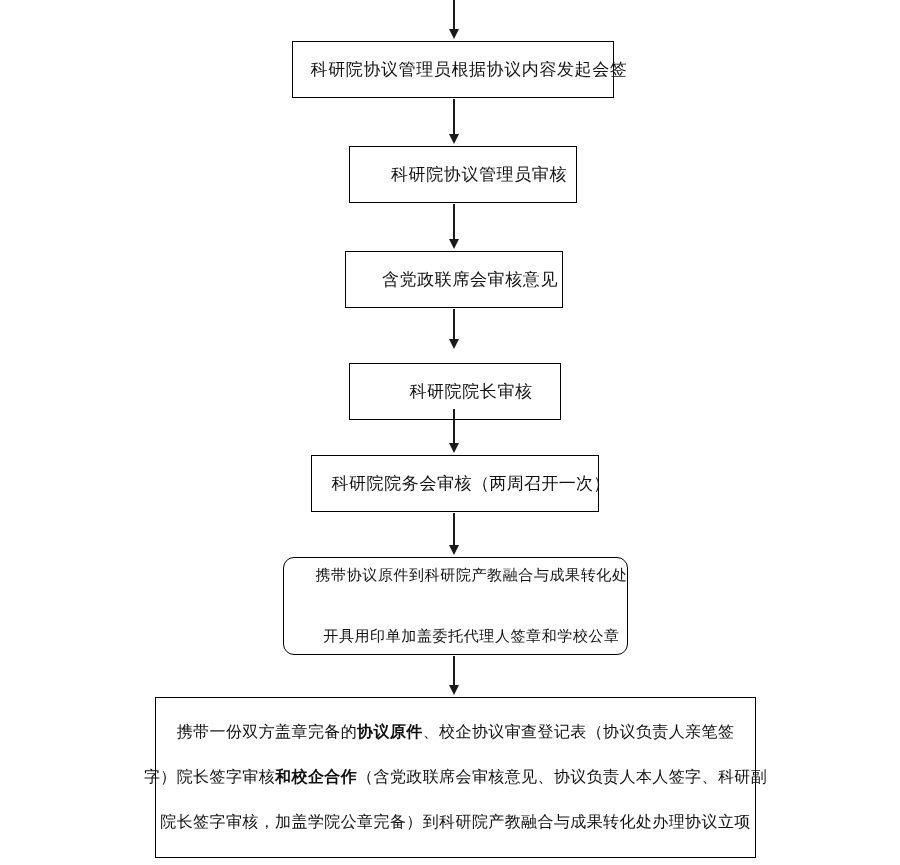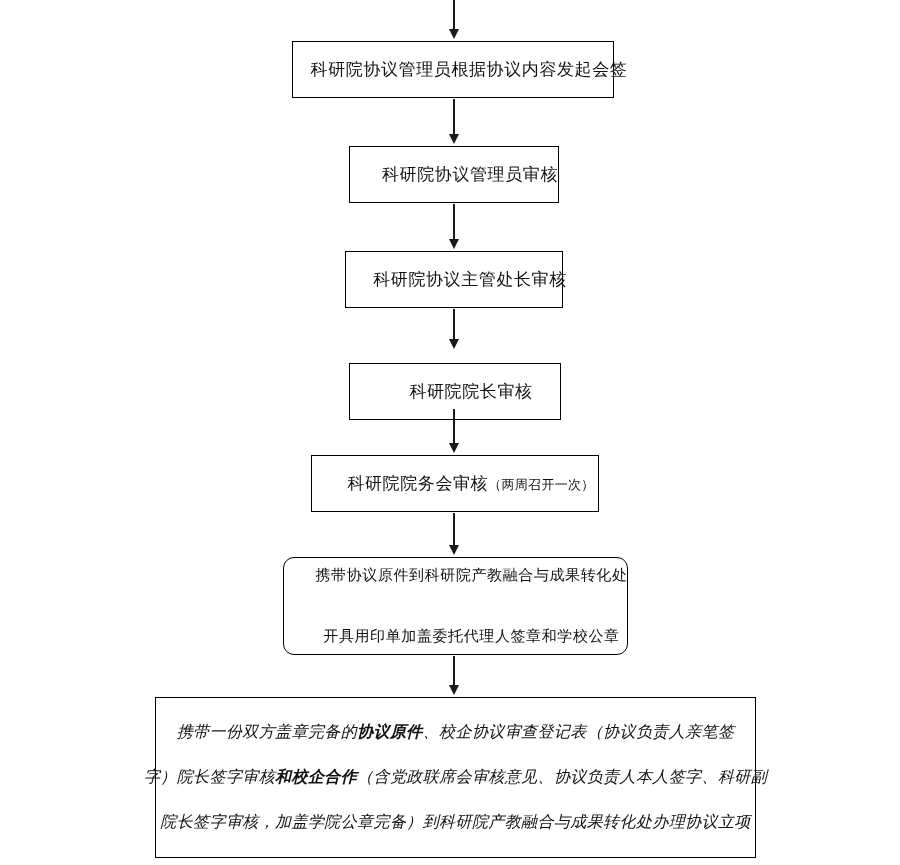--- a/index.html
+++ b/index.html
@@ -38,41 +38,40 @@
   }
 
   .node .line {
     display: block;
     white-space: nowrap;
     letter-spacing: 0.6px;
   }
 
   
   #node-1 { left: 292px; top: 41px;  width: 322px; height: 57px;  font-size: 17px; }
-  #node-2 { left: 349px; top: 146px; width: 210px; height: 57px;  font-size: 17px; }
+  #node-2 { left: 349px; top: 146px; width: 228px; height: 57px;  font-size: 17px; }
   #node-3 { left: 345px; top: 251px; width: 218px; height: 57px;  font-size: 17px; }
   #node-4 { left: 349px; top: 351px; width: 212px; height: 57px;  font-size: 17px; margin-top: 12px; }
   #node-5 { left: 311px; top: 455px; width: 288px; height: 57px;  font-size: 17px; }
   #node-6 { left: 283px; top: 557px; width: 345px; height: 98px;  font-size: 15px; border-radius: 11px; }
   #node-7 { left: 155px; top: 697px; width: 601px; height: 161px; font-size: 16px; }
 
   #node-5 .small {
-    font-size: 13px;
+    font-size: 17px;
     letter-spacing: 0.3px;
   }
 
   #node-6 .line + .line { margin-top: 42px; }
 
   #node-7 {
     justify-content: center;
     padding: 0 16px;
   }
   #node-7 .line {
     letter-spacing: 0.4px;
-    font-style: italic;
   }
   #node-7 .line + .line { margin-top: 24px; }
   #node-7 .bold { font-weight: bold; }
 
   
   .arrow {
     position: absolute;
     width: 2px;
     background: #1a1a1a;
   }
@@ -109,21 +108,21 @@
 
   <div class="arrow" id="arrow-1"></div>
 
   <div class="node" id="node-2">
     <span class="line">科研院协议管理员审核</span>
   </div>
 
   <div class="arrow" id="arrow-2"></div>
 
   <div class="node" id="node-3">
-    <span class="line">科研院协议主管处长审核</span>
+    <span class="line">含党政联席会审核意见</span>
   </div>
 
   <div class="arrow" id="arrow-3"></div>
 
   <div class="node" id="node-4">
     <span class="line">科研院院长审核</span>
   </div>
 
   <div class="arrow" id="arrow-4"></div>
 

